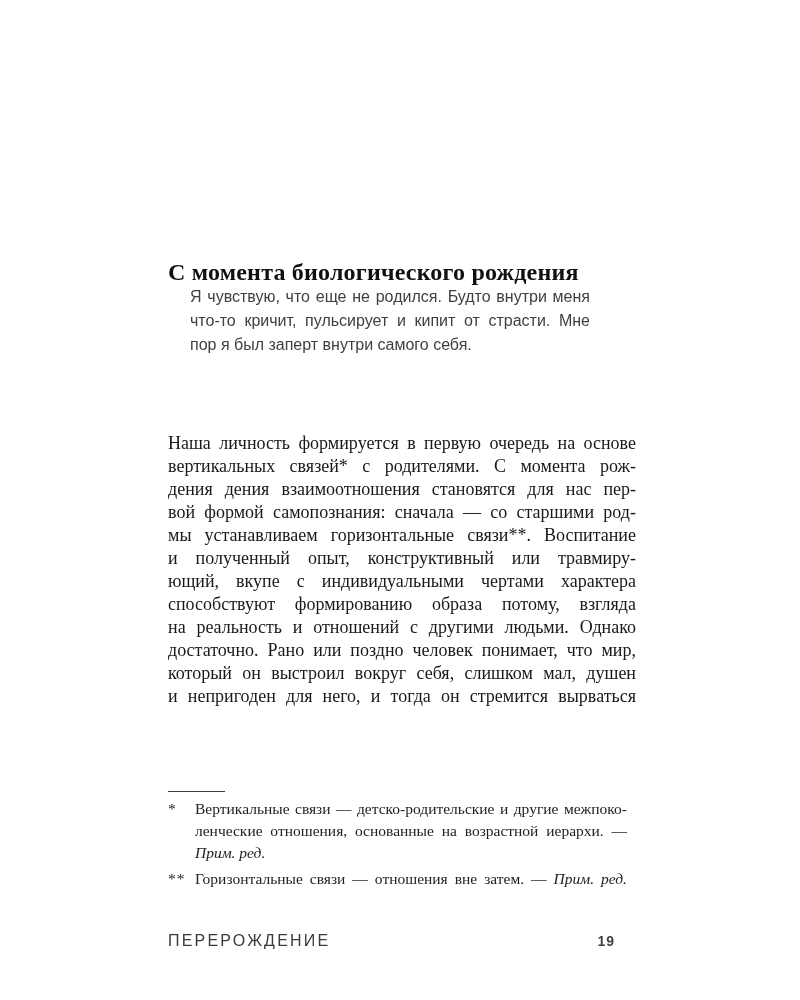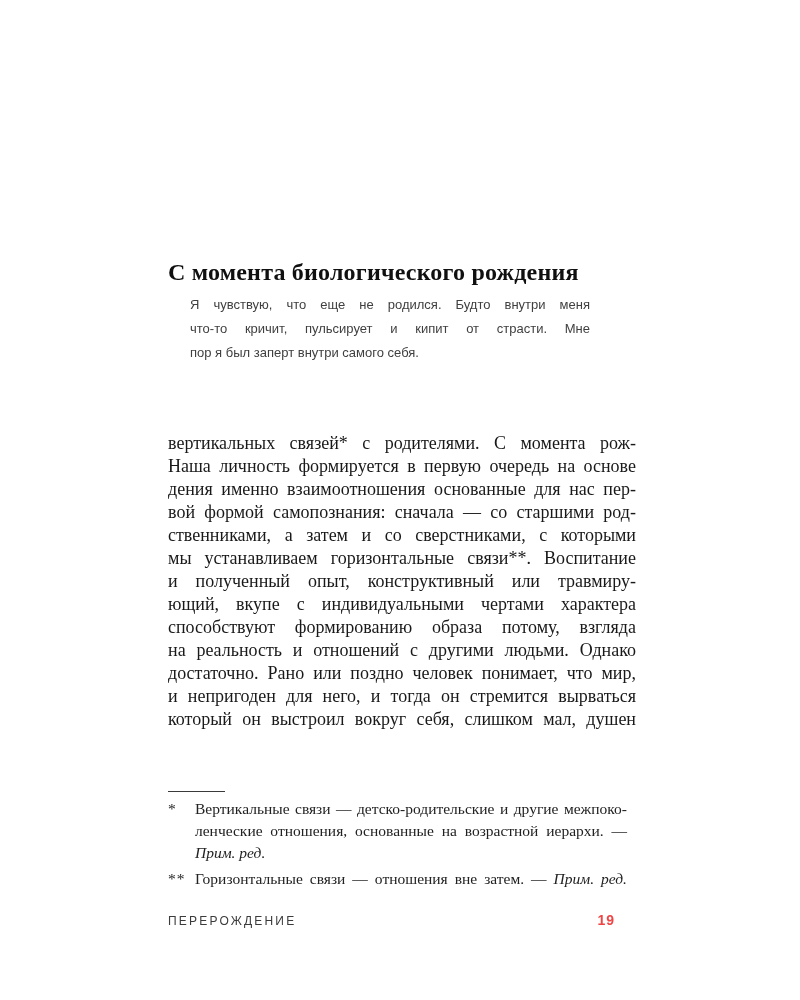--- a/index.html
+++ b/index.html
@@ -28,24 +28,24 @@
     font-weight: bold;
     font-size: 24px;
     line-height: 30px;
     letter-spacing: 0.2px;
     color: #101010;
     white-space: nowrap;
   }
   .epigraph {
     position: absolute;
     left: 190px;
-    top: 293px;
+    top: 285px;
     width: 400px;
     font-family: "Liberation Sans", sans-serif;
-    font-size: 13px;
+    font-size: 16px;
     line-height: 24px;
     color: #404040;
   }
   .body-text {
     position: absolute;
     left: 168px;
     top: 432px;
     width: 468px;
     font-family: "Liberation Serif", serif;
     font-size: 18px;
@@ -87,59 +87,59 @@
     position: absolute;
     left: 168px;
     top: 912px;
     width: 447px;
     display: flex;
     justify-content: space-between;
     align-items: baseline;
   }
   .running-title {
     font-family: "Liberation Sans", sans-serif;
-    font-size: 12px;
+    font-size: 16px;
     letter-spacing: 2.2px;
     color: #3b3b3b;
+    margin-top: 20px;
   }
   .page-number {
     font-family: "Liberation Sans", sans-serif;
     font-size: 14px;
     font-weight: bold;
     letter-spacing: 1px;
-    color: #ef4444;
+    color: #404040;
   }
 </style>
 </head>
 <body>
 
 <div class="page">
 
   <h1 class="chapter-heading">С момента биологического рождения</h1>
 
   <div class="epigraph">
     <div class="just">Я чувствую, что еще не родился. Будто внутри меня</div>
     <div class="just">что-то кричит, пульсирует и кипит от страсти. Мне</div>
     <div>пор я был заперт внутри самого себя.</div>
   </div>
 
   <div class="body-text">
+    <div class="just">Наша личность формируется в первую очередь на основе</div>
     <div class="just">вертикальных связей* с родителями. С момента рож-</div>
-    <div class="just">Наша личность формируется в первую очередь на основе</div>
-    <div class="just">дения именно взаимоотношения основанные для нас пер-</div>
+    <div class="just">дения дения взаимоотношения становятся для нас пер-</div>
     <div class="just">вой формой самопознания: сначала — со старшими род-</div>
-    <div class="just">ственниками, а затем и со сверстниками, с которыми</div>
     <div class="just">мы устанавливаем горизонтальные связи**. Воспитание</div>
     <div class="just">и полученный опыт, конструктивный или травмиру-</div>
     <div class="just">ющий, вкупе с индивидуальными чертами характера</div>
     <div class="just">способствуют формированию образа потому, взгляда</div>
     <div class="just">на реальность и отношений с другими людьми. Однако</div>
     <div class="just">достаточно. Рано или поздно человек понимает, что мир,</div>
+    <div class="just">который он выстроил вокруг себя, слишком мал, душен</div>
     <div class="just">и непригоден для него, и тогда он стремится вырваться</div>
-    <div class="just">который он выстроил вокруг себя, слишком мал, душен</div>
   </div>
 
   <div class="fn-rule"></div>
 
   <div class="footnotes">
     <div class="fn">
       <span class="fn-marker">*</span>
       <div class="fn-line just">Вертикальные связи — детско-родительские и другие межпоко-</div>
       <div class="fn-line just">ленческие отношения, основанные на возрастной иерархи. —</div>
       <div class="fn-line"><em>Прим. ред.</em></div>

